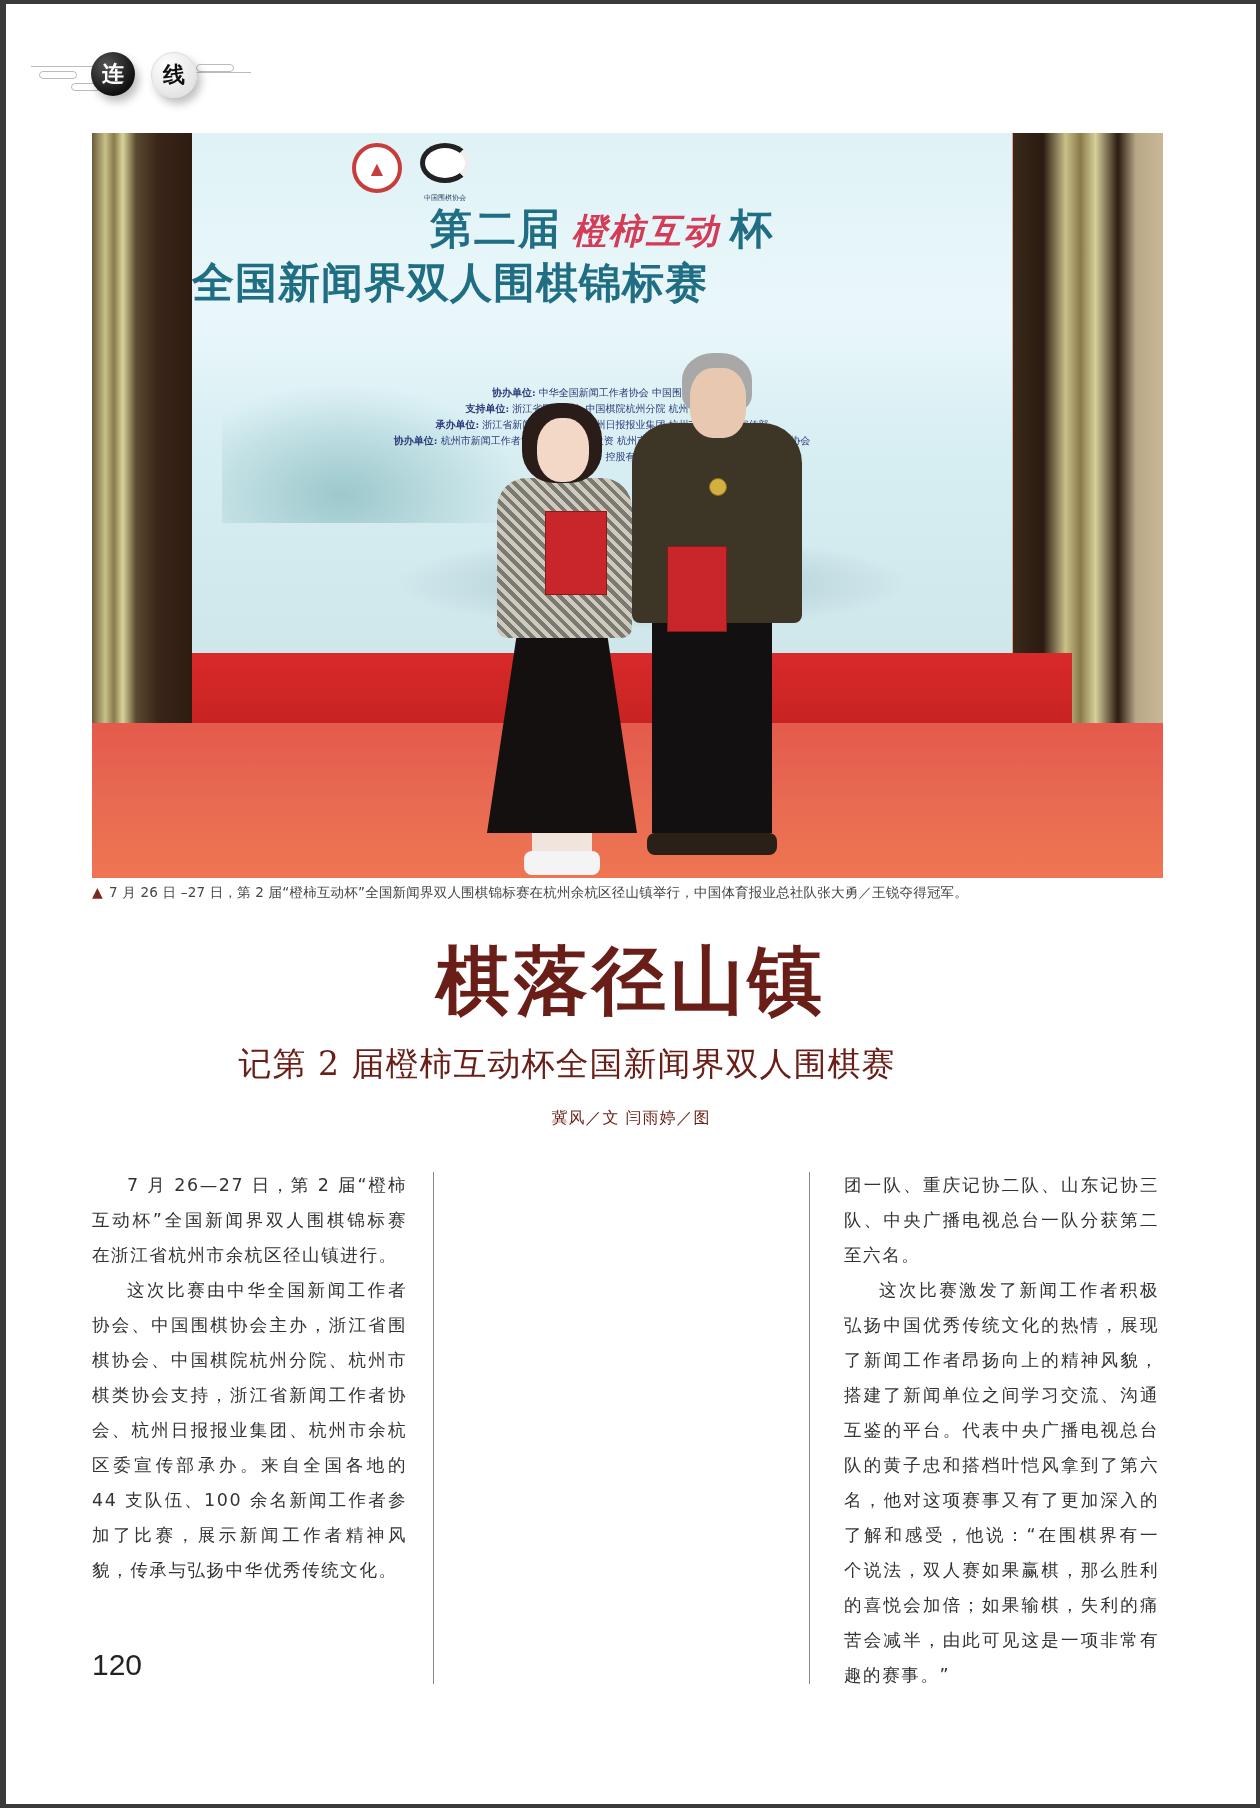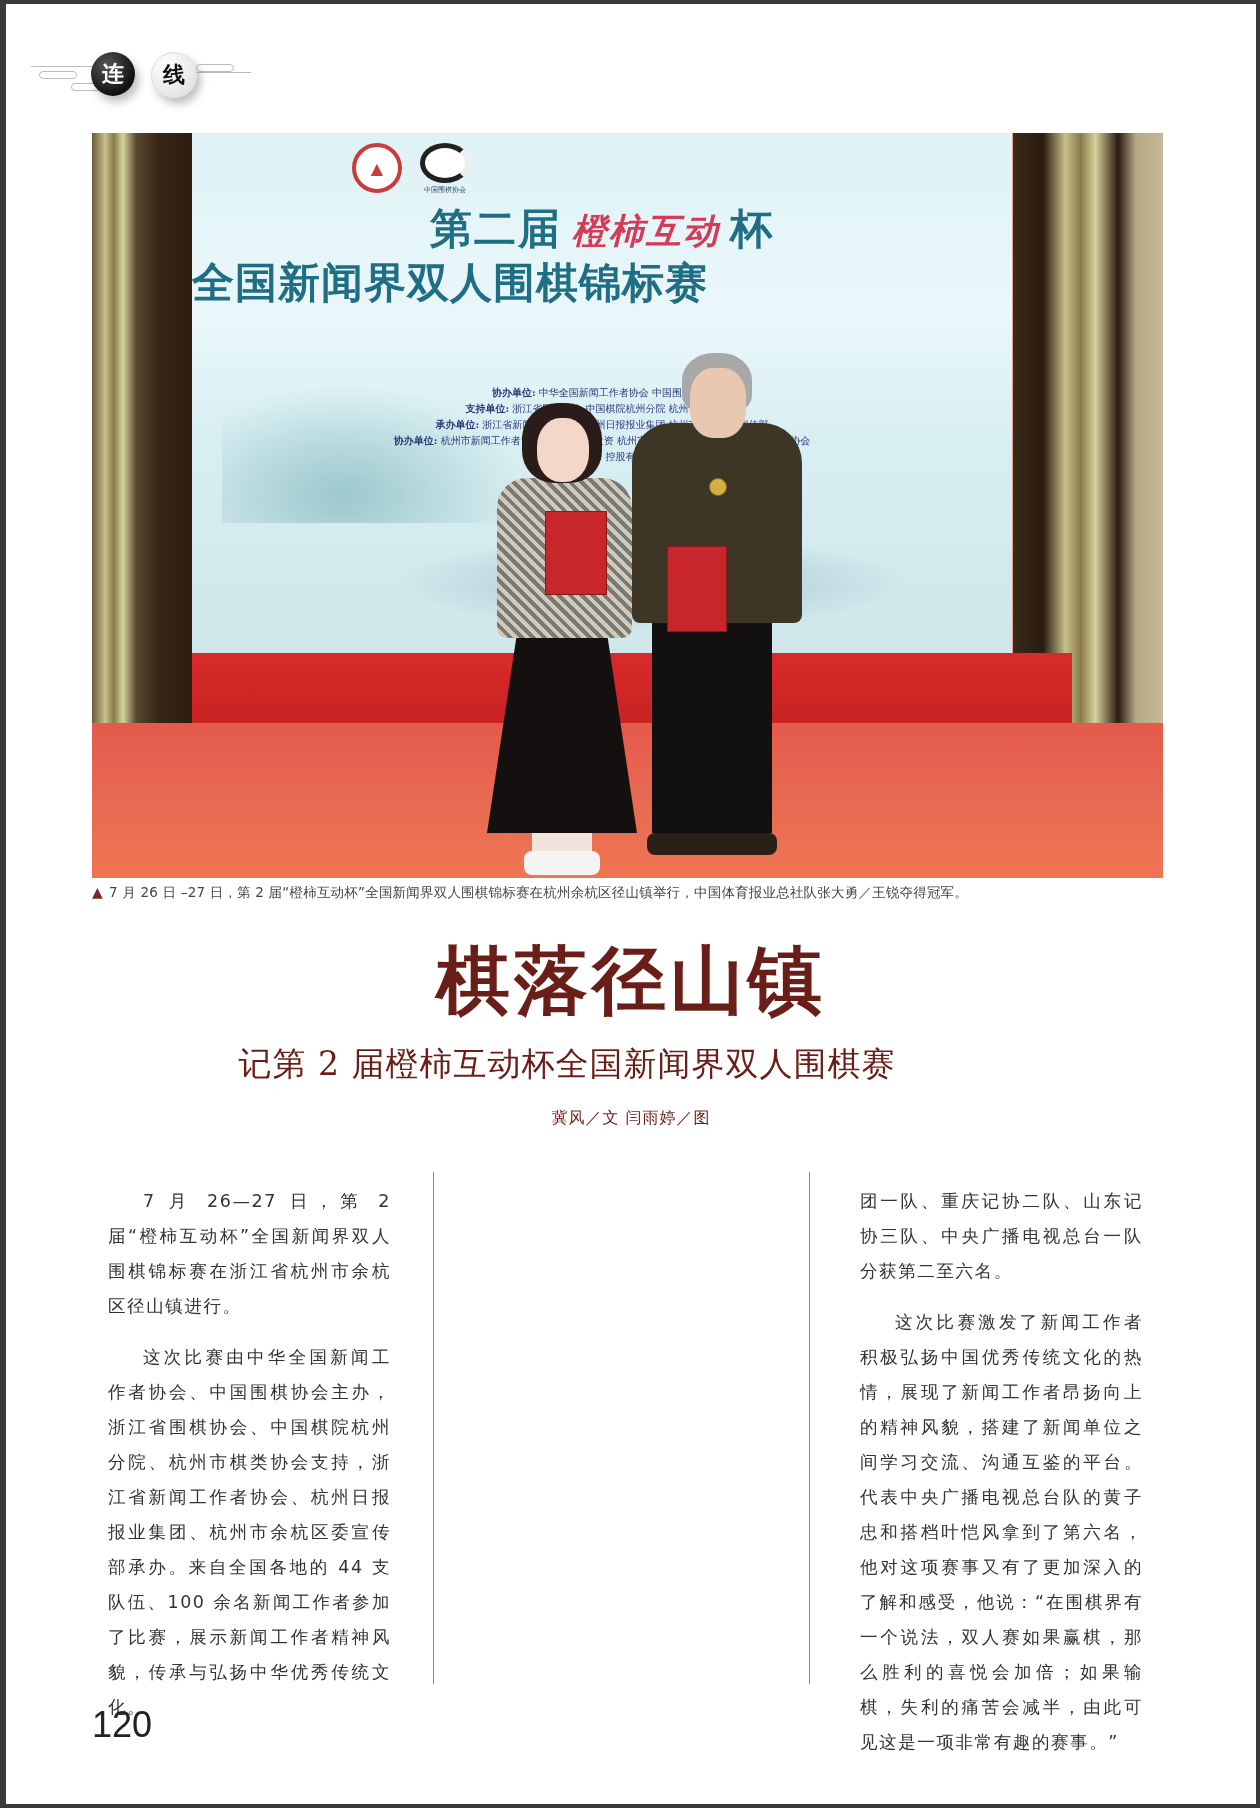--- a/index.html
+++ b/index.html
@@ -18,21 +18,21 @@
   .photo .wall-r{position:absolute;right:0;top:0;width:150px;height:590px;background:linear-gradient(90deg,#3a2a1a 0%,#2a1a10 20%,#c8c089 35%,#8a7a4a 45%,#d6d09a 55%,#2a1a10 70%,#b8a888 82%,#c8b898 100%);}
   .photo .screen{position:absolute;left:100px;top:0;width:820px;height:520px;background:linear-gradient(180deg,#dff2f6 0%,#eaf7fa 35%,#d7eef2 60%,#cfe6ea 100%);}
   .photo .mountain{position:absolute;left:30px;top:250px;width:300px;height:140px;background:radial-gradient(ellipse at 40% 80%,#9cc8cc 0%,rgba(156,200,204,0.2) 55%,transparent 70%);}
   .photo .ink{position:absolute;left:180px;top:400px;width:560px;height:100px;background:radial-gradient(ellipse at 50% 50%,rgba(80,130,150,0.35),transparent 65%);}
   .photo .stage{position:absolute;left:100px;top:520px;width:880px;height:72px;background:linear-gradient(180deg,#d82a2a,#c82222);}
   .photo .carpet{position:absolute;left:0;top:590px;width:100%;height:155px;background:linear-gradient(180deg,#e45a4c 0%,#e86a52 50%,#ef7552 100%);}
   .banner-logos{position:absolute;left:160px;top:10px;display:flex;gap:18px;align-items:flex-start;}
   .emblem{width:42px;height:42px;border-radius:50%;border:4px solid #c83c3c;background:#fff;display:flex;align-items:center;justify-content:center;color:#c83c3c;font-size:16px;}
   .go-logo{display:flex;flex-direction:column;align-items:center;}
   .go-logo .c{width:40px;height:30px;border-radius:50%;border:5px solid #222;border-right-color:#eee;background:#fff;}
-  .go-logo .t{font-size:7px;color:#2a4a6a;margin-top:2px;}
+  .go-logo .t{font-size:7px;color:#2a4a6a;margin-top:10px;}
   .banner-line1{position:absolute;left:0;width:100%;top:68px;text-align:center;font-family:"DejaVu Serif",serif;font-weight:bold;font-size:42px;color:#1f6e84;letter-spacing:2px;}
   .banner-line1 .red{color:#d43b57;font-style:italic;font-size:35px;margin:6px 10px;}
   .banner-line2{position:absolute;left:0;width:100%;top:122px;text-align:left;font-family:"DejaVu Serif",serif;font-weight:bold;font-size:42px;color:#1f6e84;letter-spacing:1px;}
   .orgs{position:absolute;left:0;width:100%;top:252px;text-align:center;font-family:"DejaVu Serif",serif;font-size:10px;color:#2a3a7a;line-height:16px;}
   .orgs b{font-weight:bold;}
   .woman-hair{position:absolute;left:430px;top:270px;width:80px;height:80px;border-radius:45% 45% 40% 40%;background:#2a1c18;}
   .woman-face{position:absolute;left:445px;top:285px;width:52px;height:64px;border-radius:45%;background:#f3d8c8;}
   .woman-top{position:absolute;left:405px;top:345px;width:135px;height:160px;border-radius:30px 30px 10px 10px;background:repeating-linear-gradient(45deg,#7a7a74 0 4px,#cfcabc 4px 8px);}
   .woman-skirt{position:absolute;left:395px;top:500px;width:150px;height:200px;background:#141010;clip-path:polygon(20% 0,80% 0,100% 100%,0 100%);}
   .woman-legs{position:absolute;left:440px;top:700px;width:60px;height:30px;background:#f0e4dc;}
@@ -47,28 +47,28 @@
   .medal{position:absolute;left:617px;top:345px;width:16px;height:16px;border-radius:50%;background:#d4b040;border:1px solid #8a7020;}
   
   .caption{position:absolute;left:86px;top:880px;width:1080px;font-size:13.5px;color:#444;white-space:nowrap;letter-spacing:0.2px;}
   .caption .tri{color:#7a2a22;font-size:14px;margin-right:6px;}
   
   .title{position:absolute;left:0;width:1250px;top:928px;text-align:center;font-size:74px;color:#6a1e18;letter-spacing:4px;font-weight:bold;font-family:"DejaVu Sans",sans-serif;}
   .subtitle{position:absolute;left:0;width:1122px;top:1038px;text-align:center;font-size:33px;color:#6a1e18;letter-spacing:1px;font-family:"DejaVu Serif",serif;}
   .byline{position:absolute;left:0;width:1250px;top:1104px;text-align:center;font-size:16px;color:#6a1e18;letter-spacing:1px;}
   
   .col{position:absolute;top:1164px;width:315px;font-size:17.5px;line-height:35px;color:#333;text-align:justify;letter-spacing:1.6px;}
-  .col p{margin:16px;text-indent:2em;}
+  .col p{margin:0;text-indent:2em;}
   .col p.noindent{text-indent:0;}
   .col1{left:86px;}
   .col2{left:462px;}
   .col3{left:838px;}
   .divider{position:absolute;top:1168px;width:1px;height:512px;background:#888;}
   .d1{left:427px;} .d2{left:803px;}
-  .pagenum{position:absolute;left:86px;top:1700px;font-size:36px;color:#222;font-family:"Liberation Sans",sans-serif;}
+  .pagenum{position:absolute;left:86px;top:1644px;font-size:30px;color:#222;font-family:"Liberation Sans",sans-serif;}
 </style>
 </head>
 <body>
 
 <div class="page">
 
   <div class="logo">
     <div class="line" style="left:0;top:22px;width:70px;"></div>
     <div class="cap" style="left:8px;top:27px;"></div>
     <div class="cap" style="left:40px;top:39px;"></div>

